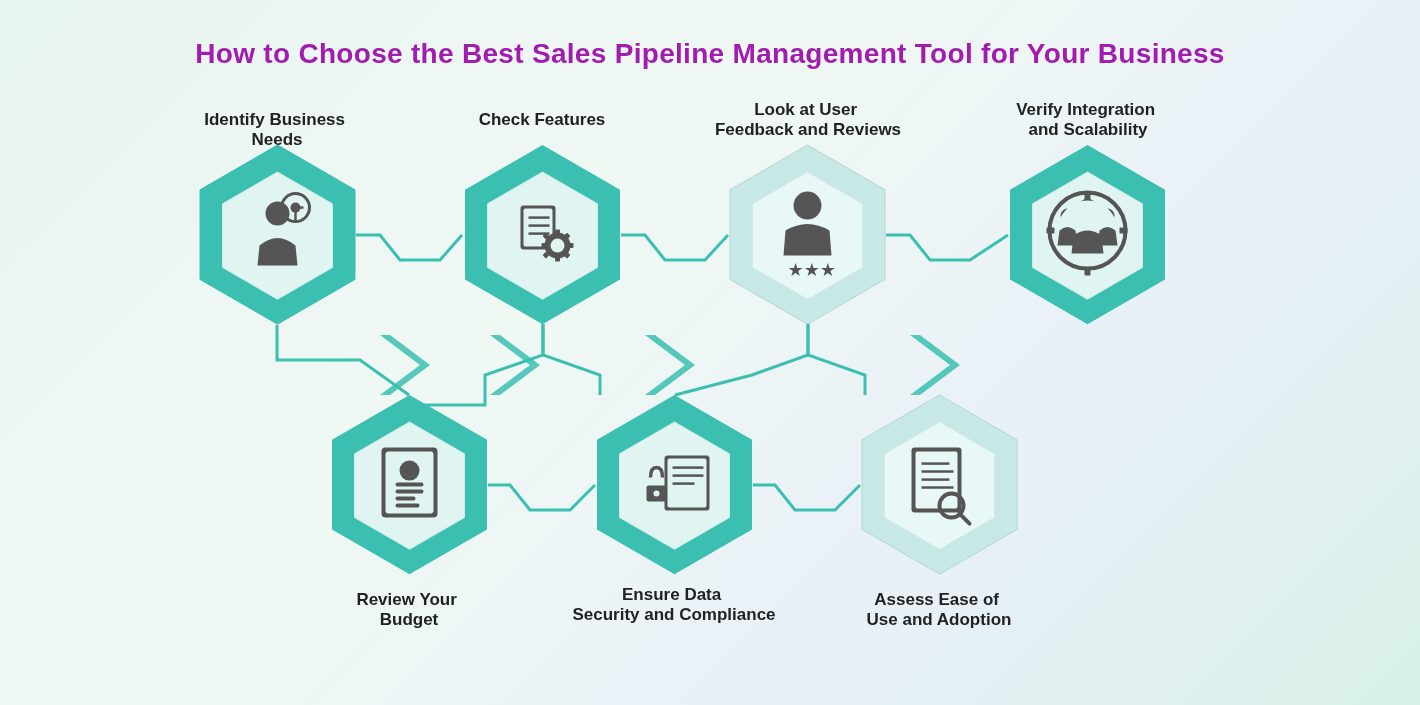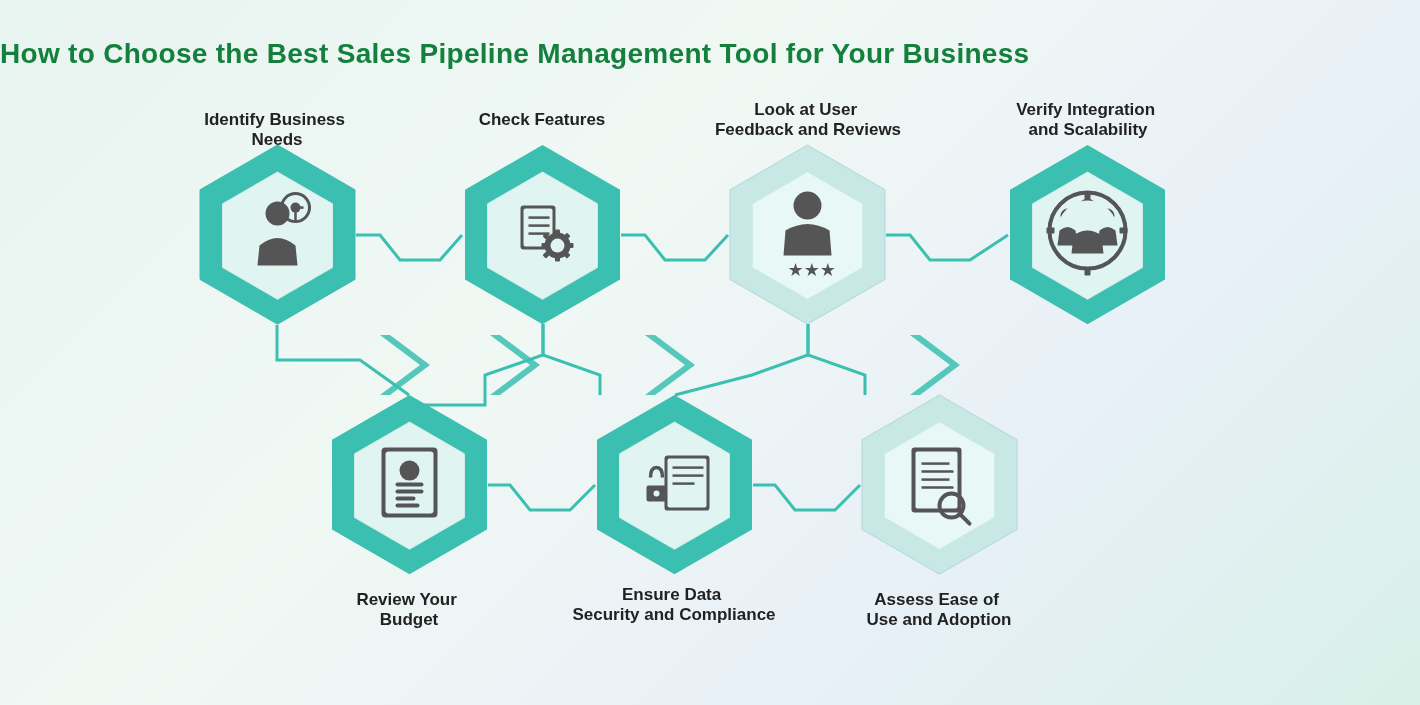--- a/index.html
+++ b/index.html
@@ -7,23 +7,24 @@
     body {
       width: 1420px;
       height: 705px;
       background: linear-gradient(135deg, #e8f4f0 0%, #f0f8f4 40%, #e8f0f8 70%, #d8f0e8 100%);
       font-family: Arial, sans-serif;
       overflow: hidden;
       position: relative;
     }
 
     .title {
+      text-align: center;
       font-size: 28px;
       font-weight: 900;
-      color: #15803d;
+      color: #a21caf;
       padding-top: 38px;
       letter-spacing: 0.3px;
     }
 
     .diagram-area {
       position: absolute;
       top: 95px;
       left: 0;
       right: 0;
       bottom: 0;

